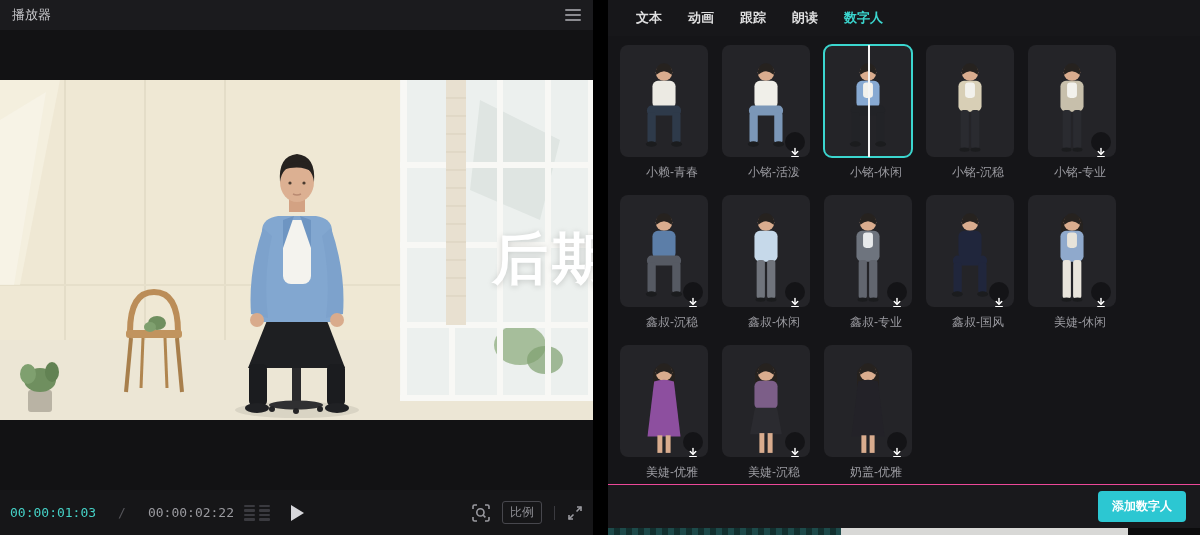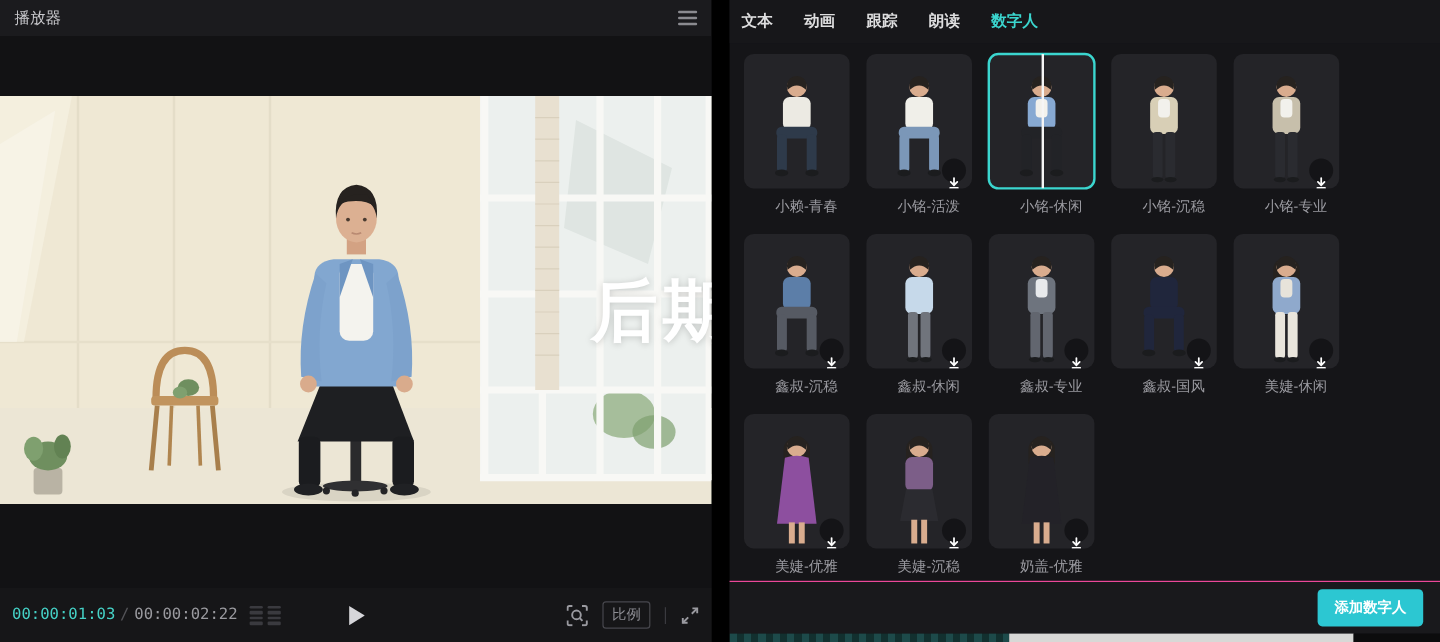--- a/index.html
+++ b/index.html
@@ -13,38 +13,38 @@
   .player-title { color:#c9c9cd; font-size:13px; }
   .menu-icon { width:16px; height:12px; display:flex; flex-direction:column; justify-content:space-between; cursor:pointer; }
   .menu-icon span { height:2px; background:#8b8b90; border-radius:1px; }
   .player-stage { position:relative; flex:1; background:#121214; overflow:hidden; }
   .video-canvas { position:absolute; left:0; top:50px; width:593px; height:340px; }
   .overlay-text { position:absolute; left:0; top:192px; width:672px; text-align:right;
     color:#ffffff; font-size:56px; font-weight:700; letter-spacing:4px;
     text-shadow:0 1px 6px rgba(0,0,0,.18); cursor:pointer; }
 
   .player-controls { height:45px; background:#161618; display:flex; align-items:center; padding:0 10px; position:relative; }
-  .time-group { display:flex; align-items:center; gap:4px; font-family:"DejaVu Sans Mono","Liberation Mono",monospace; font-size:13px; }
+  .time-group { display:flex; align-items:center; gap:22px; font-family:"DejaVu Sans Mono","Liberation Mono",monospace; font-size:13px; }
   .time-current { color:#45d1c6; }
   .time-sep { color:#55555a; }
   .time-total { color:#9a9a9f; }
   .seglist-icon { display:flex; gap:4px; margin-left:10px; cursor:pointer; }
   .seglist-icon .col { display:flex; flex-direction:column; gap:2px; }
   .seglist-icon .col span { width:11px; height:2.5px; background:#3a3a3f; border-radius:1px; }
   .play-button { position:absolute; left:50%; transform:translateX(-50%); width:30px; height:30px;
     display:flex; align-items:center; justify-content:center; cursor:pointer; }
   .right-controls { margin-left:auto; display:flex; align-items:center; gap:12px; }
   .icon-btn { display:flex; align-items:center; justify-content:center; cursor:pointer; }
   .ratio-button { border:1px solid #47474d; color:#8e8e94; font-size:12px; padding:2px 7px; border-radius:3px; cursor:pointer; }
   .ctl-divider { width:1px; height:14px; background:#3a3a3f; }
 
   
   .panel-gap { width:15px; background:#000; }
   .right-panel { flex:1; height:535px; display:flex; flex-direction:column; background:#151518; }
-  .tabs-bar { height:36px; display:flex; align-items:center; gap:26px; padding:0 10px; background:#17171a; }
+  .tabs-bar { height:36px; display:flex; align-items:center; gap:26px; padding:0 28px; background:#17171a; }
   .tab { font-size:13px; font-weight:700; color:#dededf; cursor:pointer; }
   .tab.active { color:#3bd6cf; }
 
   .avatar-grid { flex:1; display:grid; grid-template-columns:repeat(5,88px); column-gap:14px; row-gap:14px;
     padding:9px 0 0 12px; align-content:start; }
   .avatar-cell { width:104px; }
   .avatar-card { position:relative; width:88px; height:112px; background:#242428; border-radius:8px; cursor:pointer; overflow:hidden; }
   .avatar-card svg { position:absolute; left:50%; bottom:-6px; transform:translateX(-50%); }
   .avatar-card.selected { outline:2px solid #3bd6cf; outline-offset:-1px; }
   .split-line { position:absolute; left:50%; top:0; width:2px; height:100%; background:#f5f5f5; }

